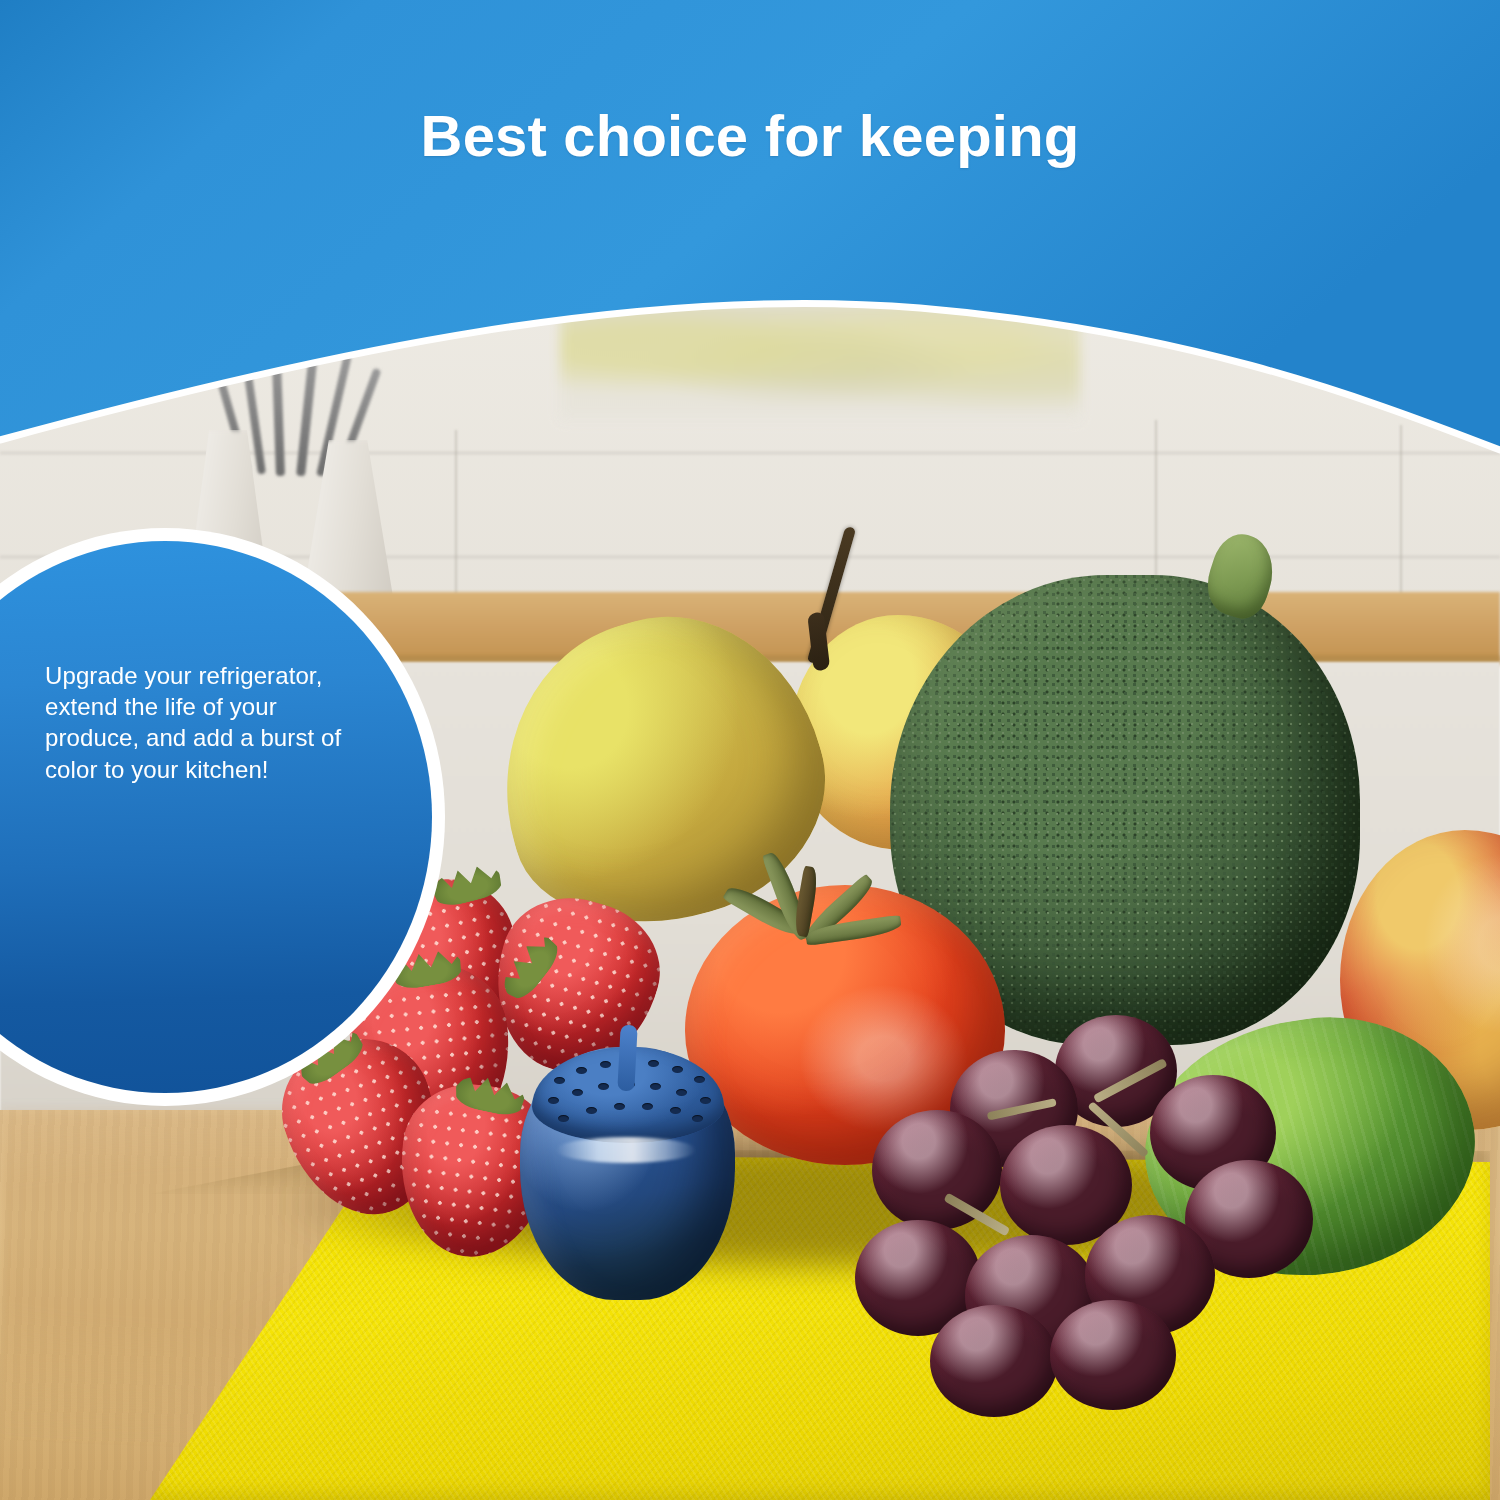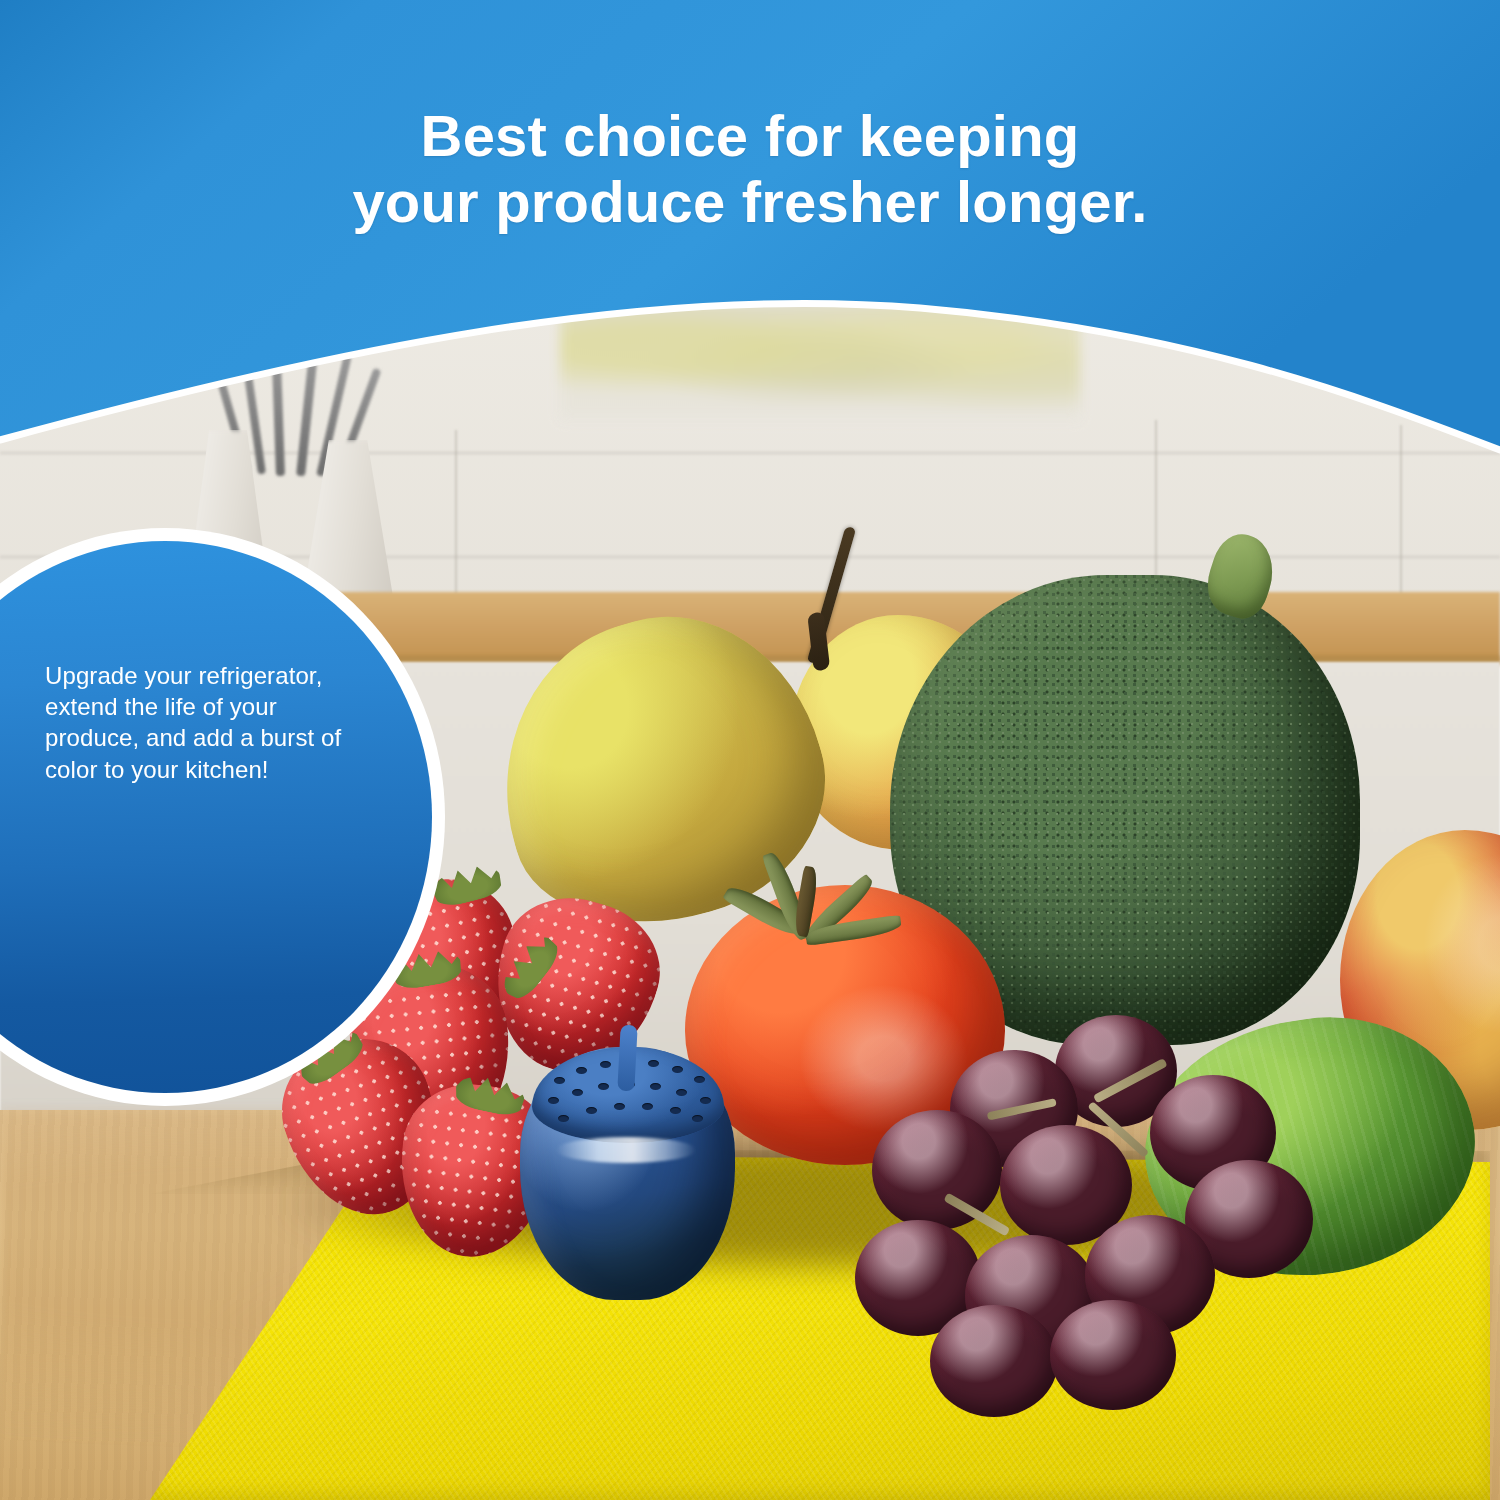--- a/index.html
+++ b/index.html
@@ -436,21 +436,20 @@
           <stop offset="22%" stop-color="#2f92d8"></stop>
           <stop offset="58%" stop-color="#3398dc"></stop>
           <stop offset="100%" stop-color="#2383cb"></stop>
         </linearGradient>
       </defs>
       <path d="M0,0 L1500,0 L1500,450 C1350,392 1180,330 920,308 C640,285 330,350 0,440 Z" fill="url(#hdrGrad)"></path>
       <path d="M1500,450 C1350,392 1180,330 920,308 C640,285 330,350 0,440" fill="none" stroke="#ffffff" stroke-width="7" stroke-linecap="round"></path>
     </svg>
     <div class="headline">
       <span>Best choice for keeping</span>
-      <span>your produce fresher longer.</span>
     </div>
   </div>
 
   <div class="badge">
     <div class="badge-ring"></div>
     <div class="badge-fill"></div>
     <div class="badge-text">Upgrade your refrigerator, extend the life of your produce, and add a burst of color to your kitchen!</div>
   </div>
 
 </div>

